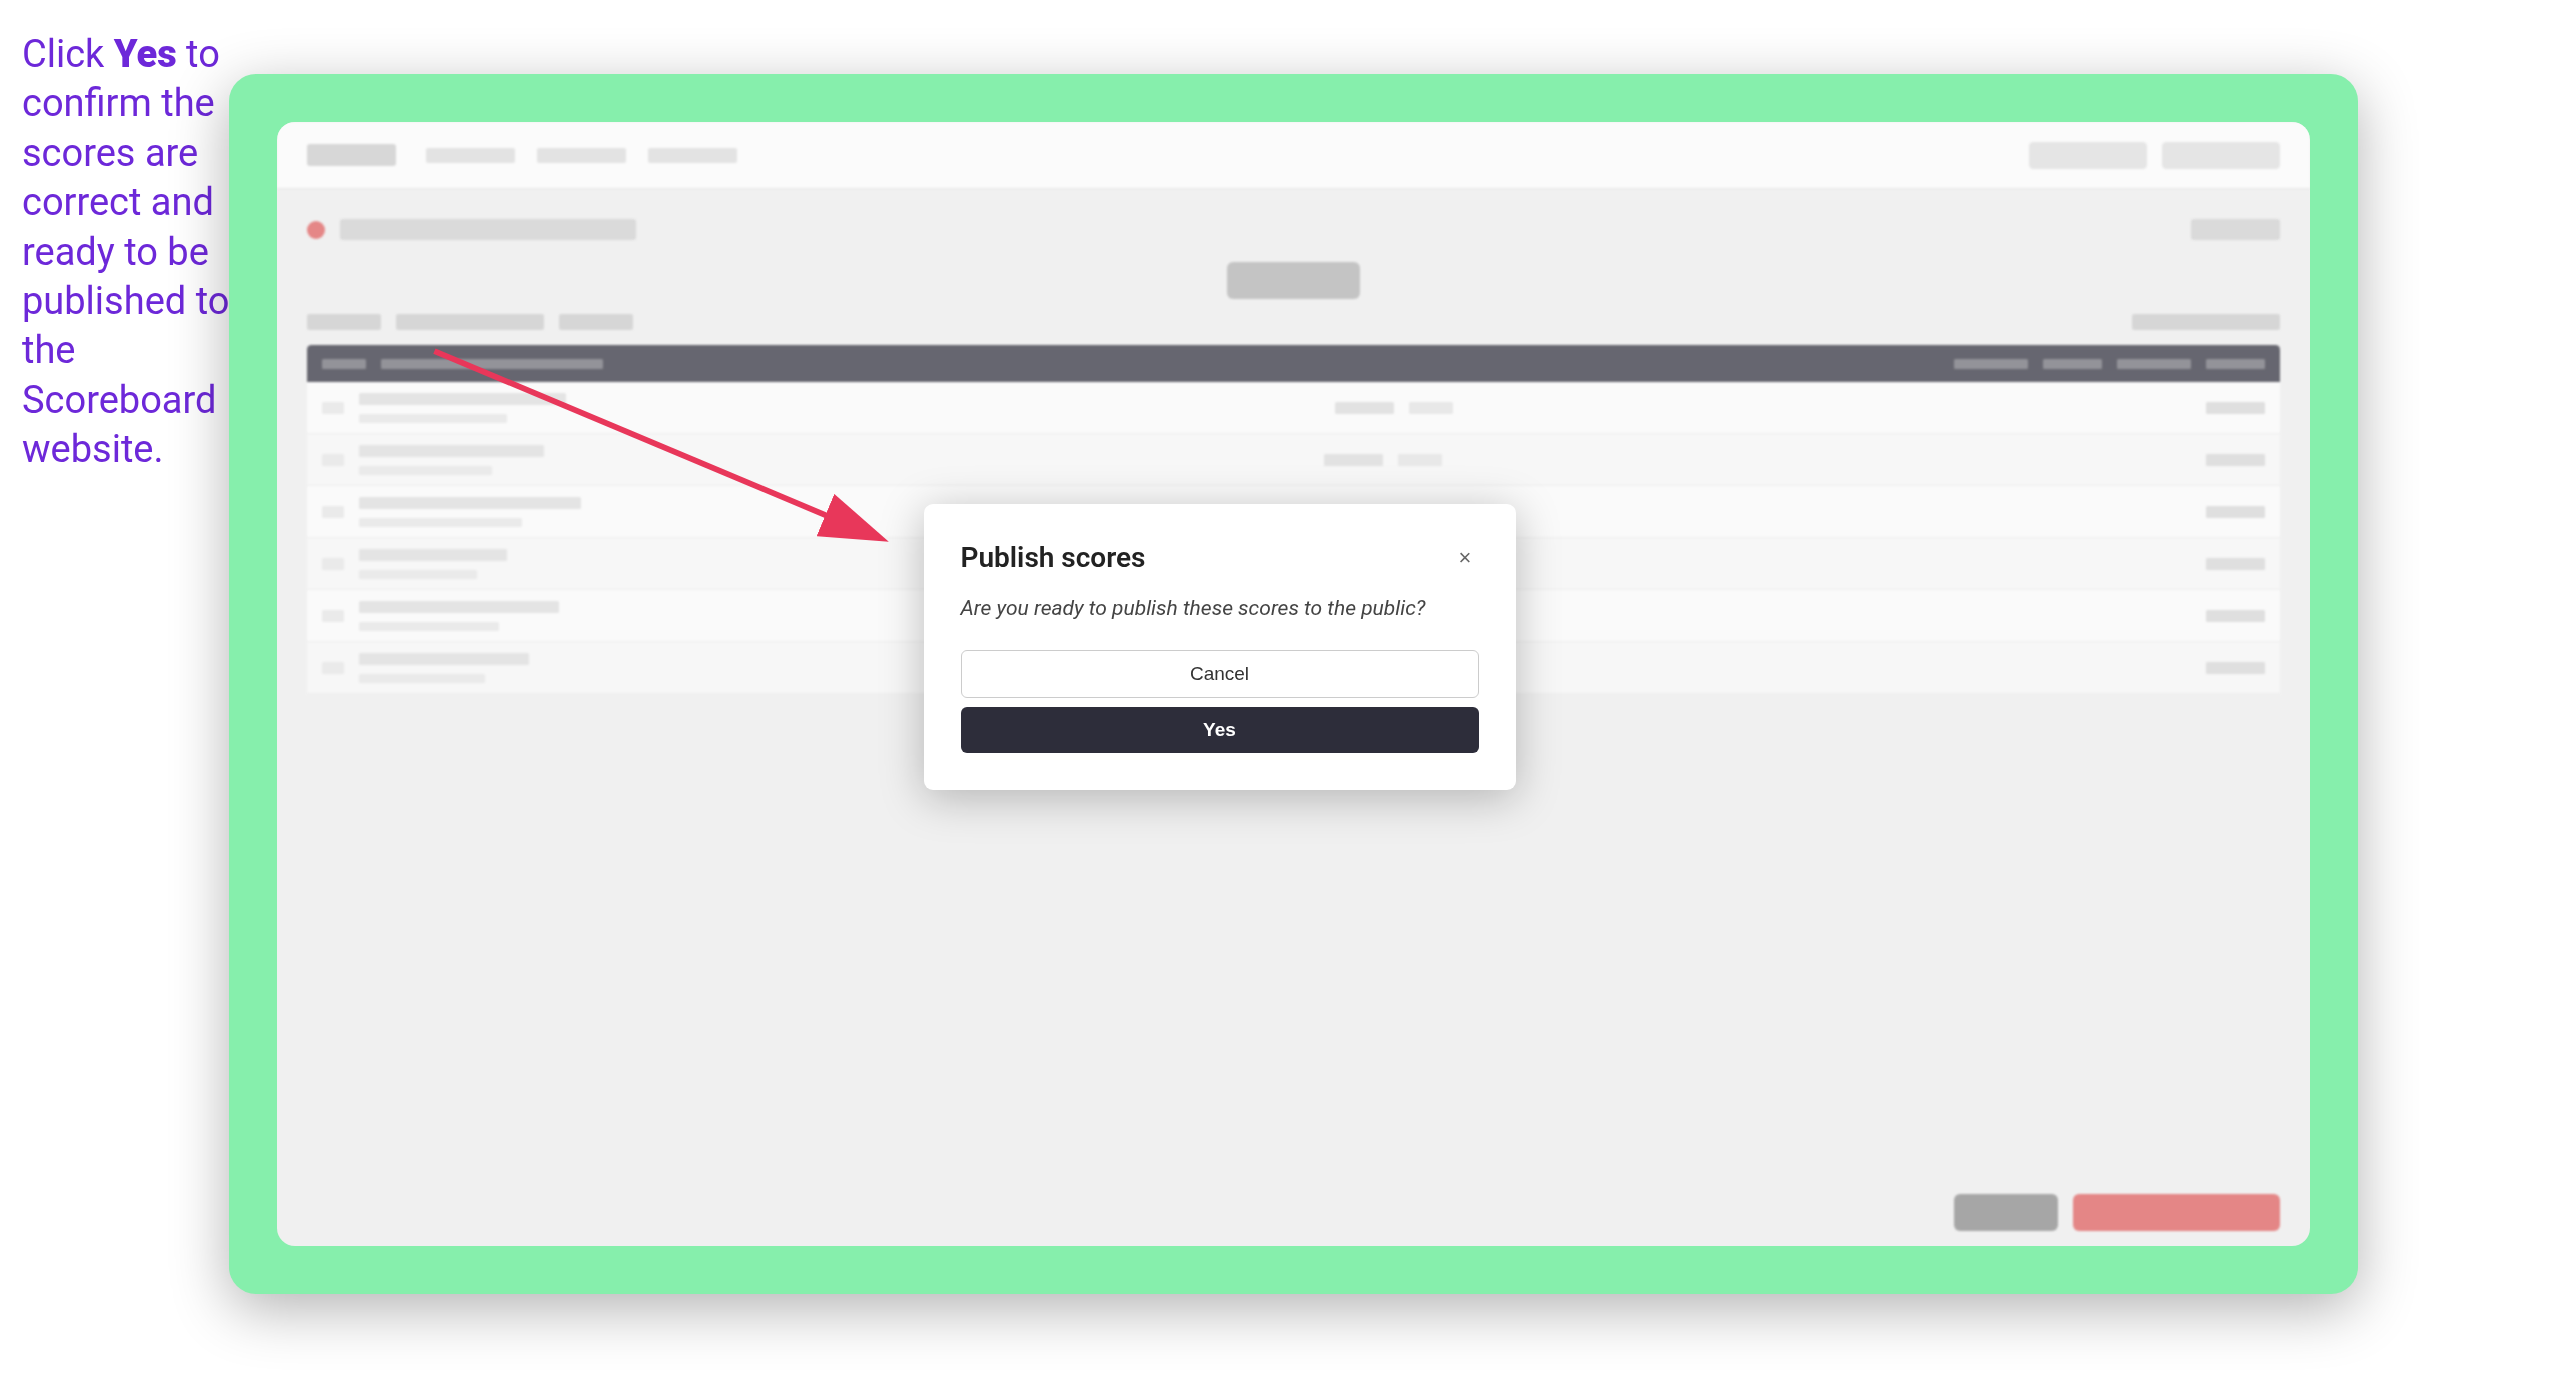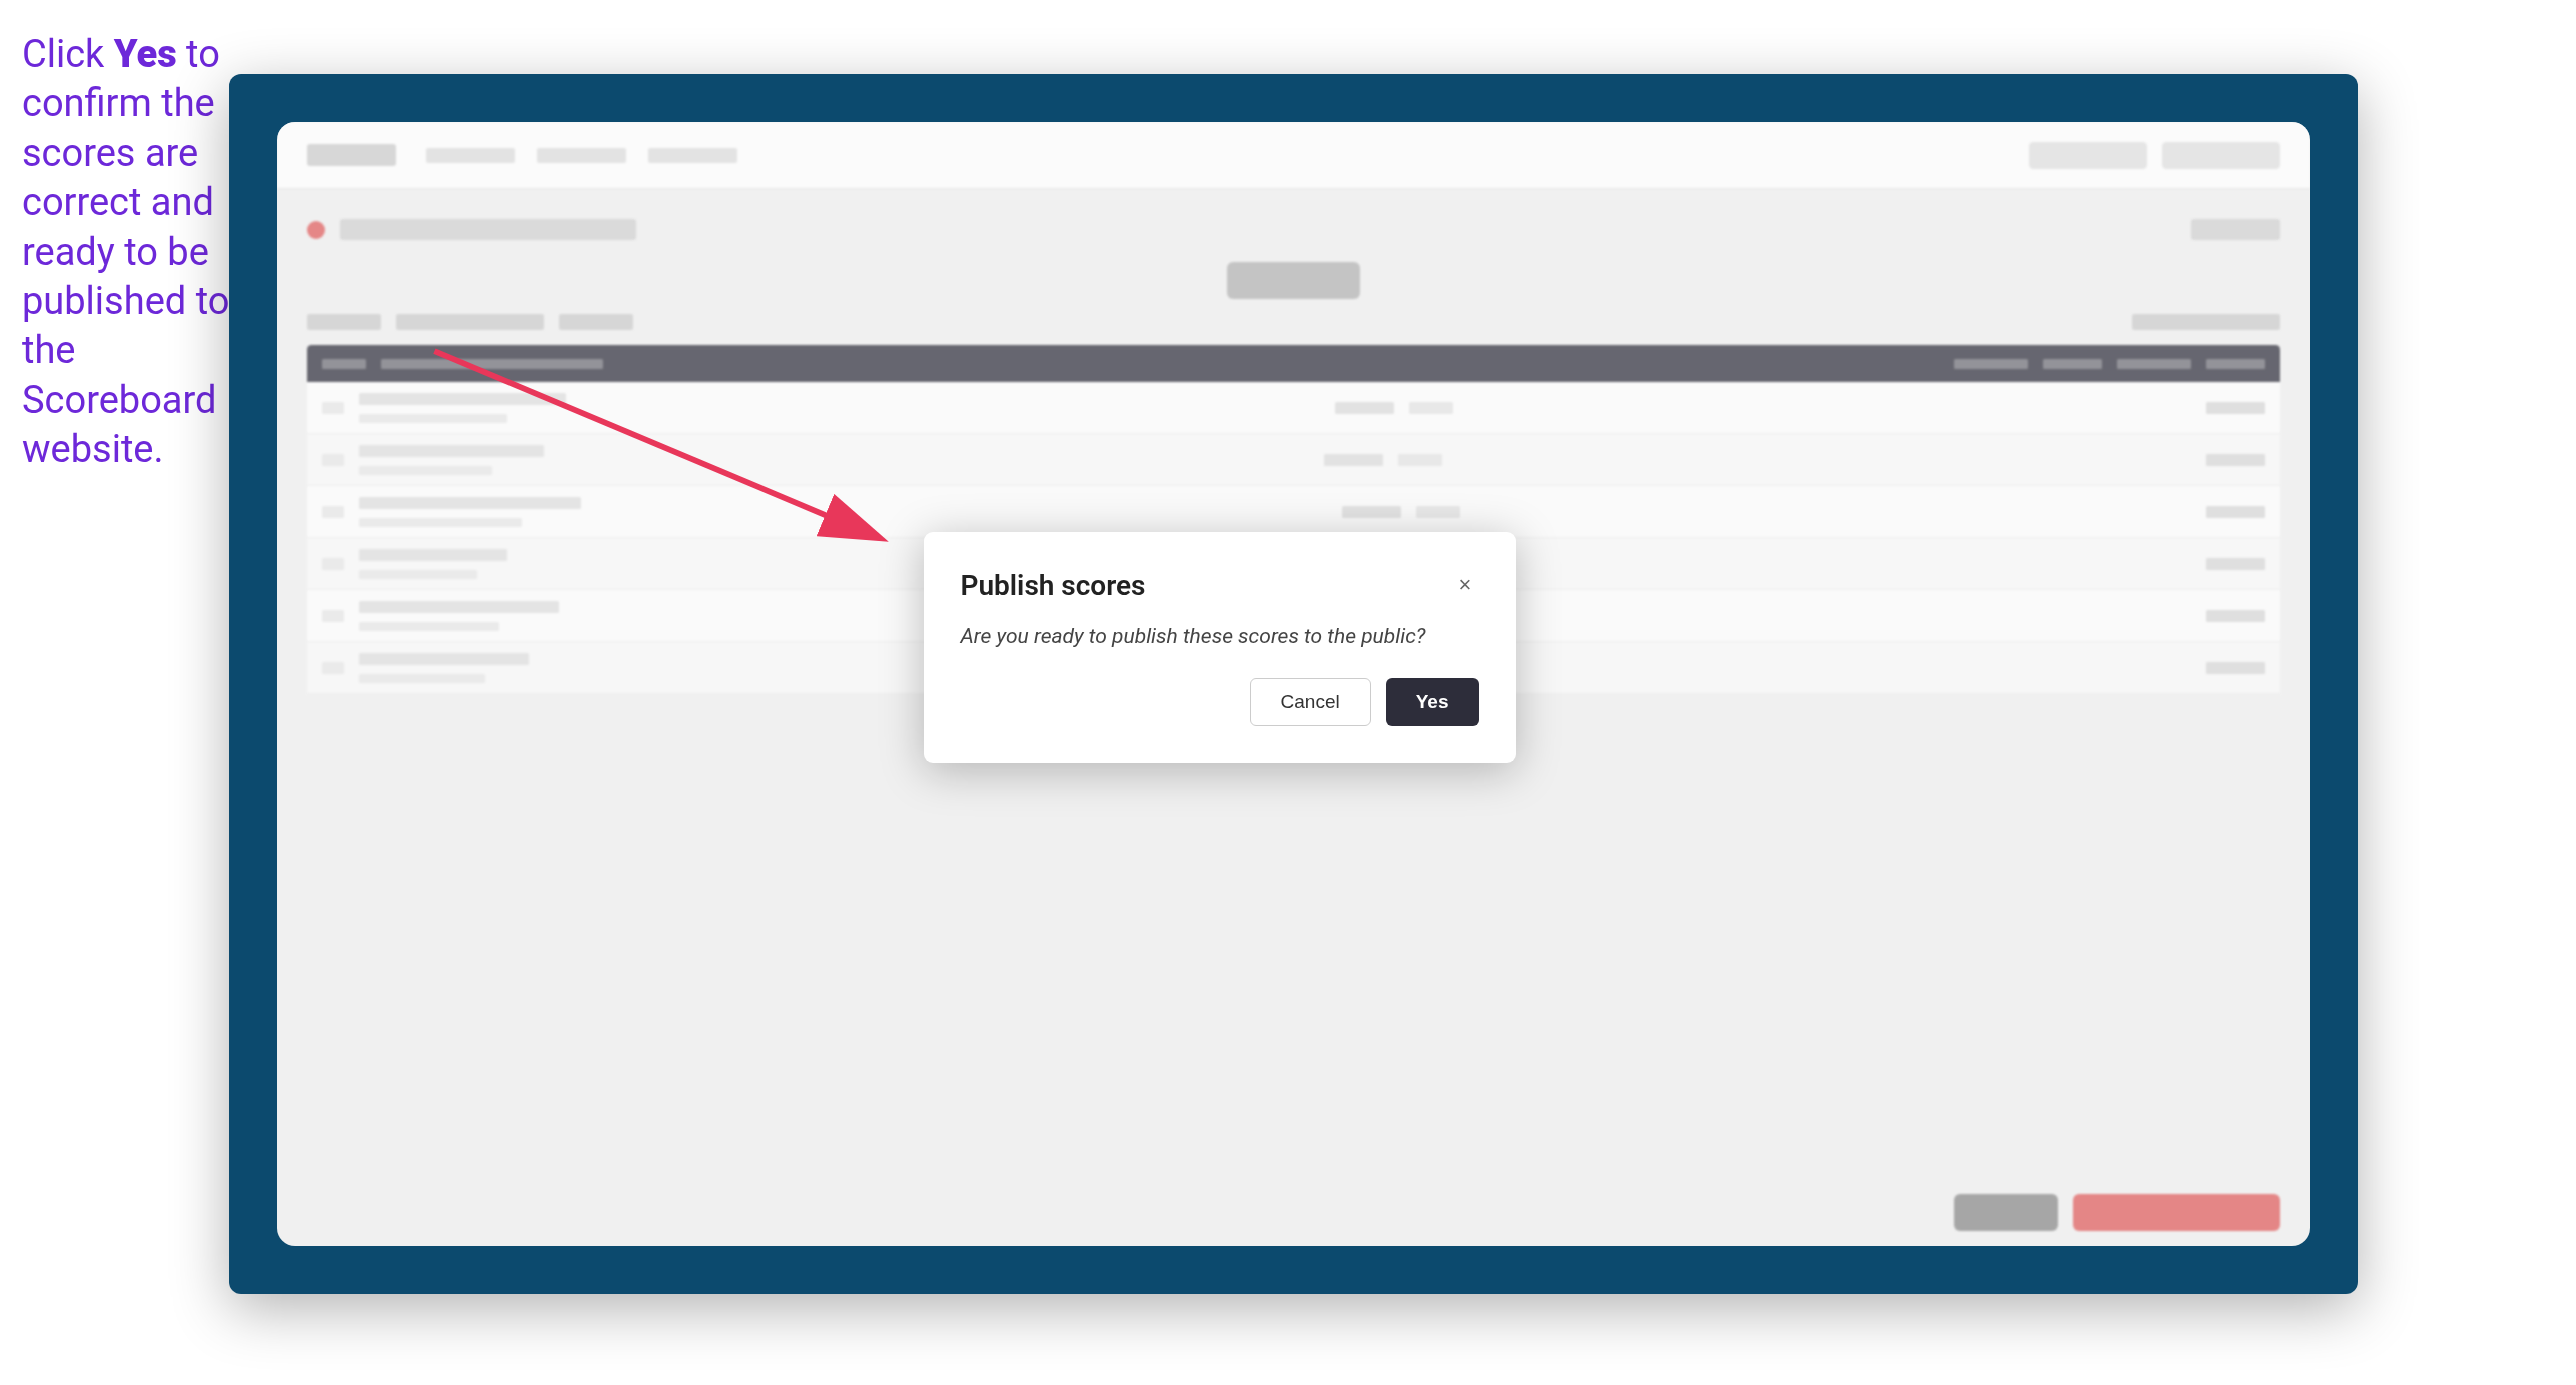--- a/index.html
+++ b/index.html
@@ -26,22 +26,22 @@
       font-weight: 900;
     }
 
     
     .tablet-device {
       position: absolute;
       top: 74px;
       left: 229px;
       width: 2129px;
       height: 1220px;
-      background: #0c4a6e;
-      border-radius: 12px;
+      background: #86efac;
+      border-radius: 27px;
       padding: 48px;
       box-shadow: 0 15px 59px rgba(0,0,0,0.3);
     }
 
     .tablet-screen {
       width: 100%;
       height: 100%;
       background: #f0f0f0;
       border-radius: 18px;
       overflow: hidden;
@@ -325,21 +325,22 @@
     .modal-body {
       font-size: 21px;
       color: #444;
       margin-bottom: 30px;
       font-style: italic;
     }
 
     .modal-footer {
       display: flex;
       justify-content: flex-end;
-      gap: 15px;
+      gap: 9px;
+      flex-direction: column;
     }
 
     .btn-cancel {
       padding: 12px 30px;
       font-size: 19px;
       border: 0.7px solid #ccc;
       background: #fff;
       border-radius: 6px;
       cursor: pointer;
       color: #333;

